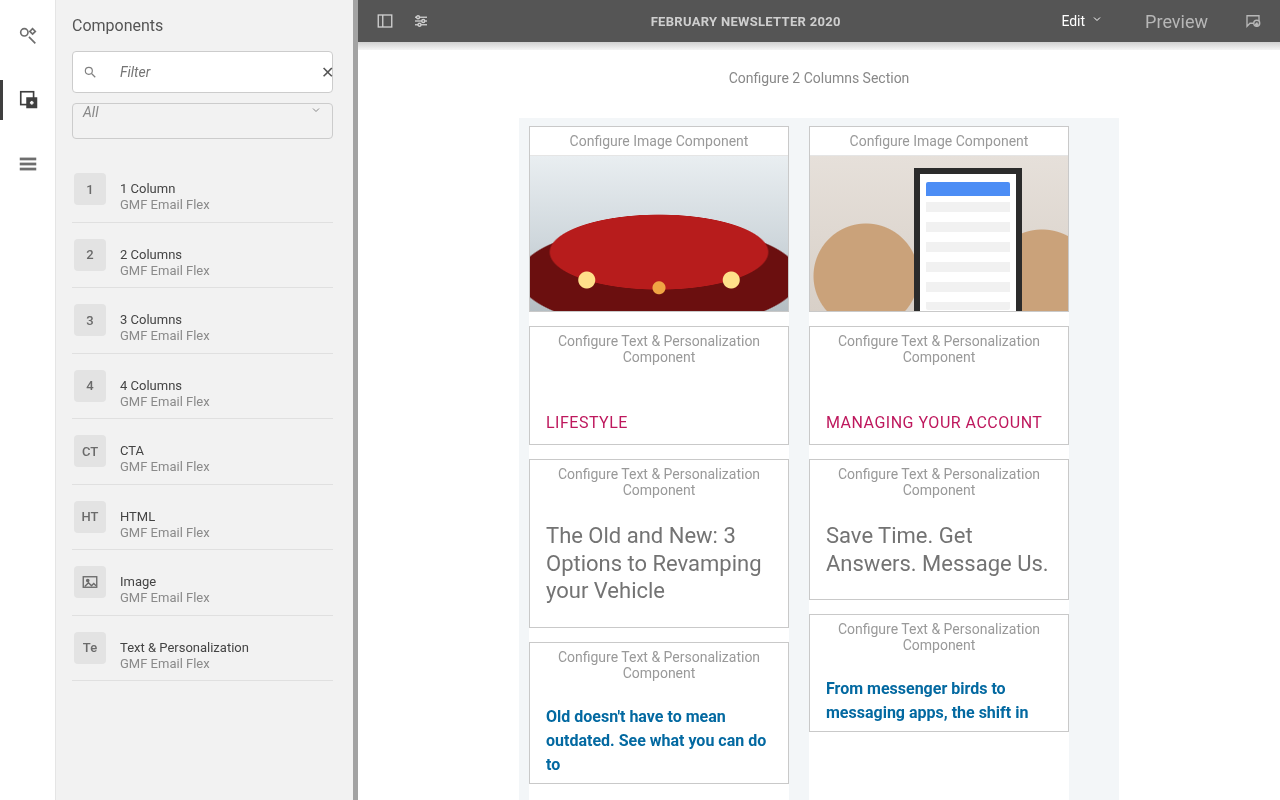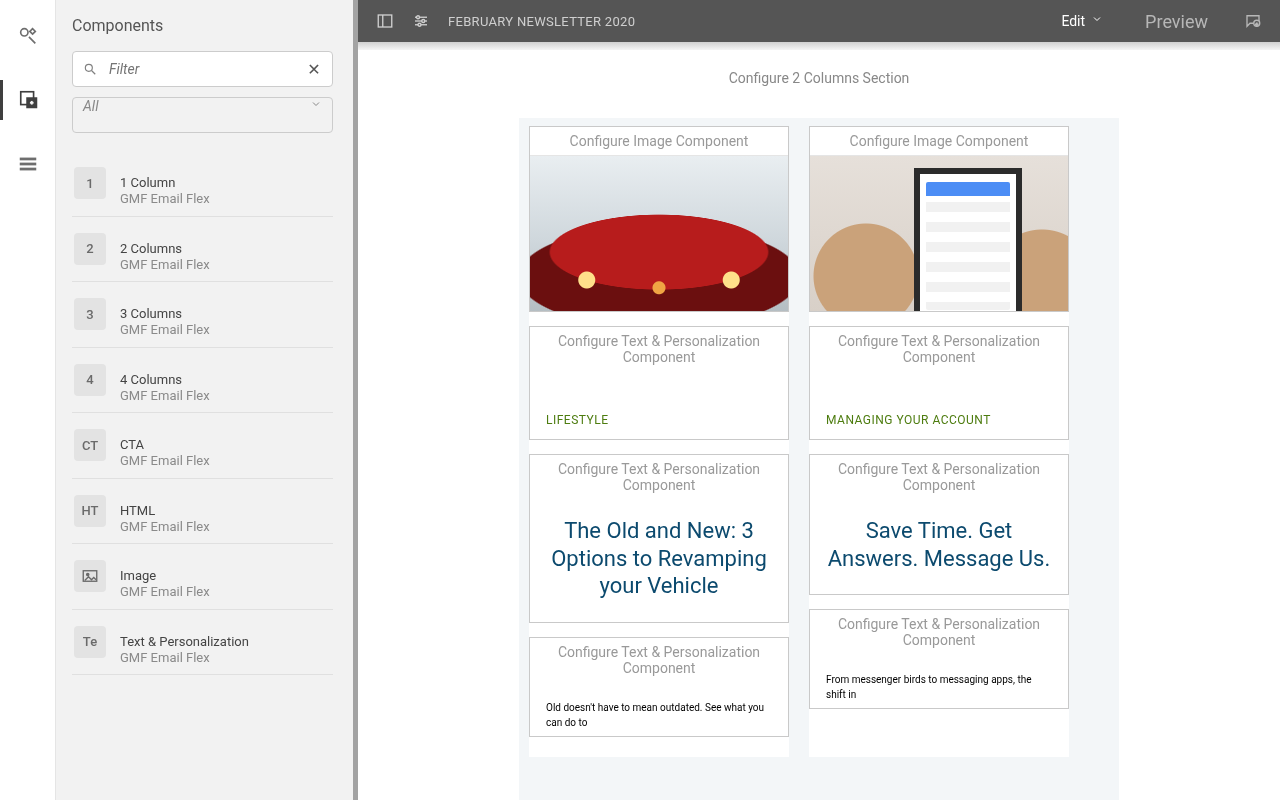--- a/index.html
+++ b/index.html
@@ -16,22 +16,22 @@
   .rail-item svg { width: 22px; height: 22px; }
 
   
   .panel {
     position: absolute; left: 56px; top: 0; width: 302px; height: 800px;
     background: #f2f2f2; border-right: 5px solid #a3a3a3;
     padding: 16px 20px 0 16px;
   }
   .panel-title { font-size: 16px; color: #555; font-weight: 400; margin-bottom: 16px; }
   .filter-box {
-    height: 36px; background:#fff; border:1px solid #ccc; border-radius:4px;
-    display:flex; align-items:center; padding: 0 10px; gap:12px; margin-bottom:10px;
+    height: 42px; background:#fff; border:1px solid #ccc; border-radius:4px;
+    display:flex; align-items:center; padding: 0 10px; gap:23px; margin-bottom:10px;
   }
   .filter-box svg { width:14px; height:14px; color:#808080; flex:0 0 auto; }
   .filter-box input { flex:1; border:none; outline:none; font-size:14px; font-style:italic; color:#888; background:transparent; }
   .clear-btn { width:16px; text-align:center; color:#555; font-size:16px; cursor:pointer; }
   .select-box {
     height:36px; background:transparent; border:1px solid #ccc; border-radius:4px;
     display:flex; justify-content:space-between; padding:0 10px;
     font-size:14px; font-style:italic; color:#888; margin-bottom:18px; cursor:pointer;
   }
   .select-box svg { width:12px; height:12px; color:#888; }
@@ -52,21 +52,21 @@
   .comp-sub  { font-size:13px; color:#8a8a8a; line-height:1.25; }
 
   
   .topbar {
     position:absolute; left:358px; top:0; right:0; height:42px;
     background:#555; display:flex; align-items:center; color:#ddd;
     padding: 0 18px; gap:18px;
   }
   .topbar .tb-icon { width:18px; height:18px; display:flex; align-items:center; justify-content:center; color:#cfcfcf; cursor:pointer; }
   .topbar .tb-icon svg { width:18px; height:18px; }
-  .topbar .doc-title { flex:1; font-size:13px; letter-spacing:.3px; color:#cfcfcf; }
+  .topbar .doc-title { flex:1; text-align:center; font-size:13px; letter-spacing:.3px; color:#cfcfcf;font-weight:bold; }
   .topbar .mode { display:flex; align-items:flex-start; gap:6px; font-size:14px; color:#fff; cursor:pointer; }
   .topbar .mode svg { width:12px; height:12px; }
   .topbar .preview { font-size:18px; color:#b7b7b7; margin-left:24px; cursor:pointer; }
   .topbar .annot { margin-left:18px; color:#b7b7b7; cursor:pointer; }
   .topbar-shadow {
     position:absolute; left:358px; top:42px; right:0; height:8px;
     background: linear-gradient(#d0d0d0, #f5f5f5);
   }
 
   
@@ -104,23 +104,23 @@
     position:relative;
   }
   .img-phone::after{
     content:""; position:absolute; left:116px; top:26px; width:84px; height:128px;
     background:
       linear-gradient(#4c8df5,#4c8df5) 0 0/100% 14px no-repeat,
       repeating-linear-gradient(#f1f1f1 0 10px, #fff 10px 20px);
     border-radius:2px;
   }
 
-  .eyebrow { font-size:12px; letter-spacing:.5px; color:#4d7c0f; padding:42px 16px 12px; }
-  .headline { font-size:22px; line-height:1.25; color:#0c4a6e; padding:18px 16px 22px; font-weight:400;text-align:center; }
-  .bodytext { font-size:10px; line-height:1.5; color:#000000; padding:18px 16px 6px; }
+  .eyebrow { font-size:16px; letter-spacing:.5px; color:#be185d; padding:42px 16px 12px; }
+  .headline { font-size:22px; line-height:1.25; color:#737373; padding:18px 16px 22px; font-weight:400; }
+  .bodytext { font-size:16px; line-height:1.5; color:#0369a1; padding:18px 16px 6px;font-weight:bold; }
 </style>
 </head>
 <body>
 
 <div class="rail">
   <div class="rail-item">
     <svg viewBox="0 0 24 24" fill="none" stroke="currentColor" stroke-width="1.8">
       <circle cx="8" cy="8" r="4"></circle>
         <path d="M13 13l7 7M17 4l-3 3 3 3 3-3z"></path>
     </svg>

